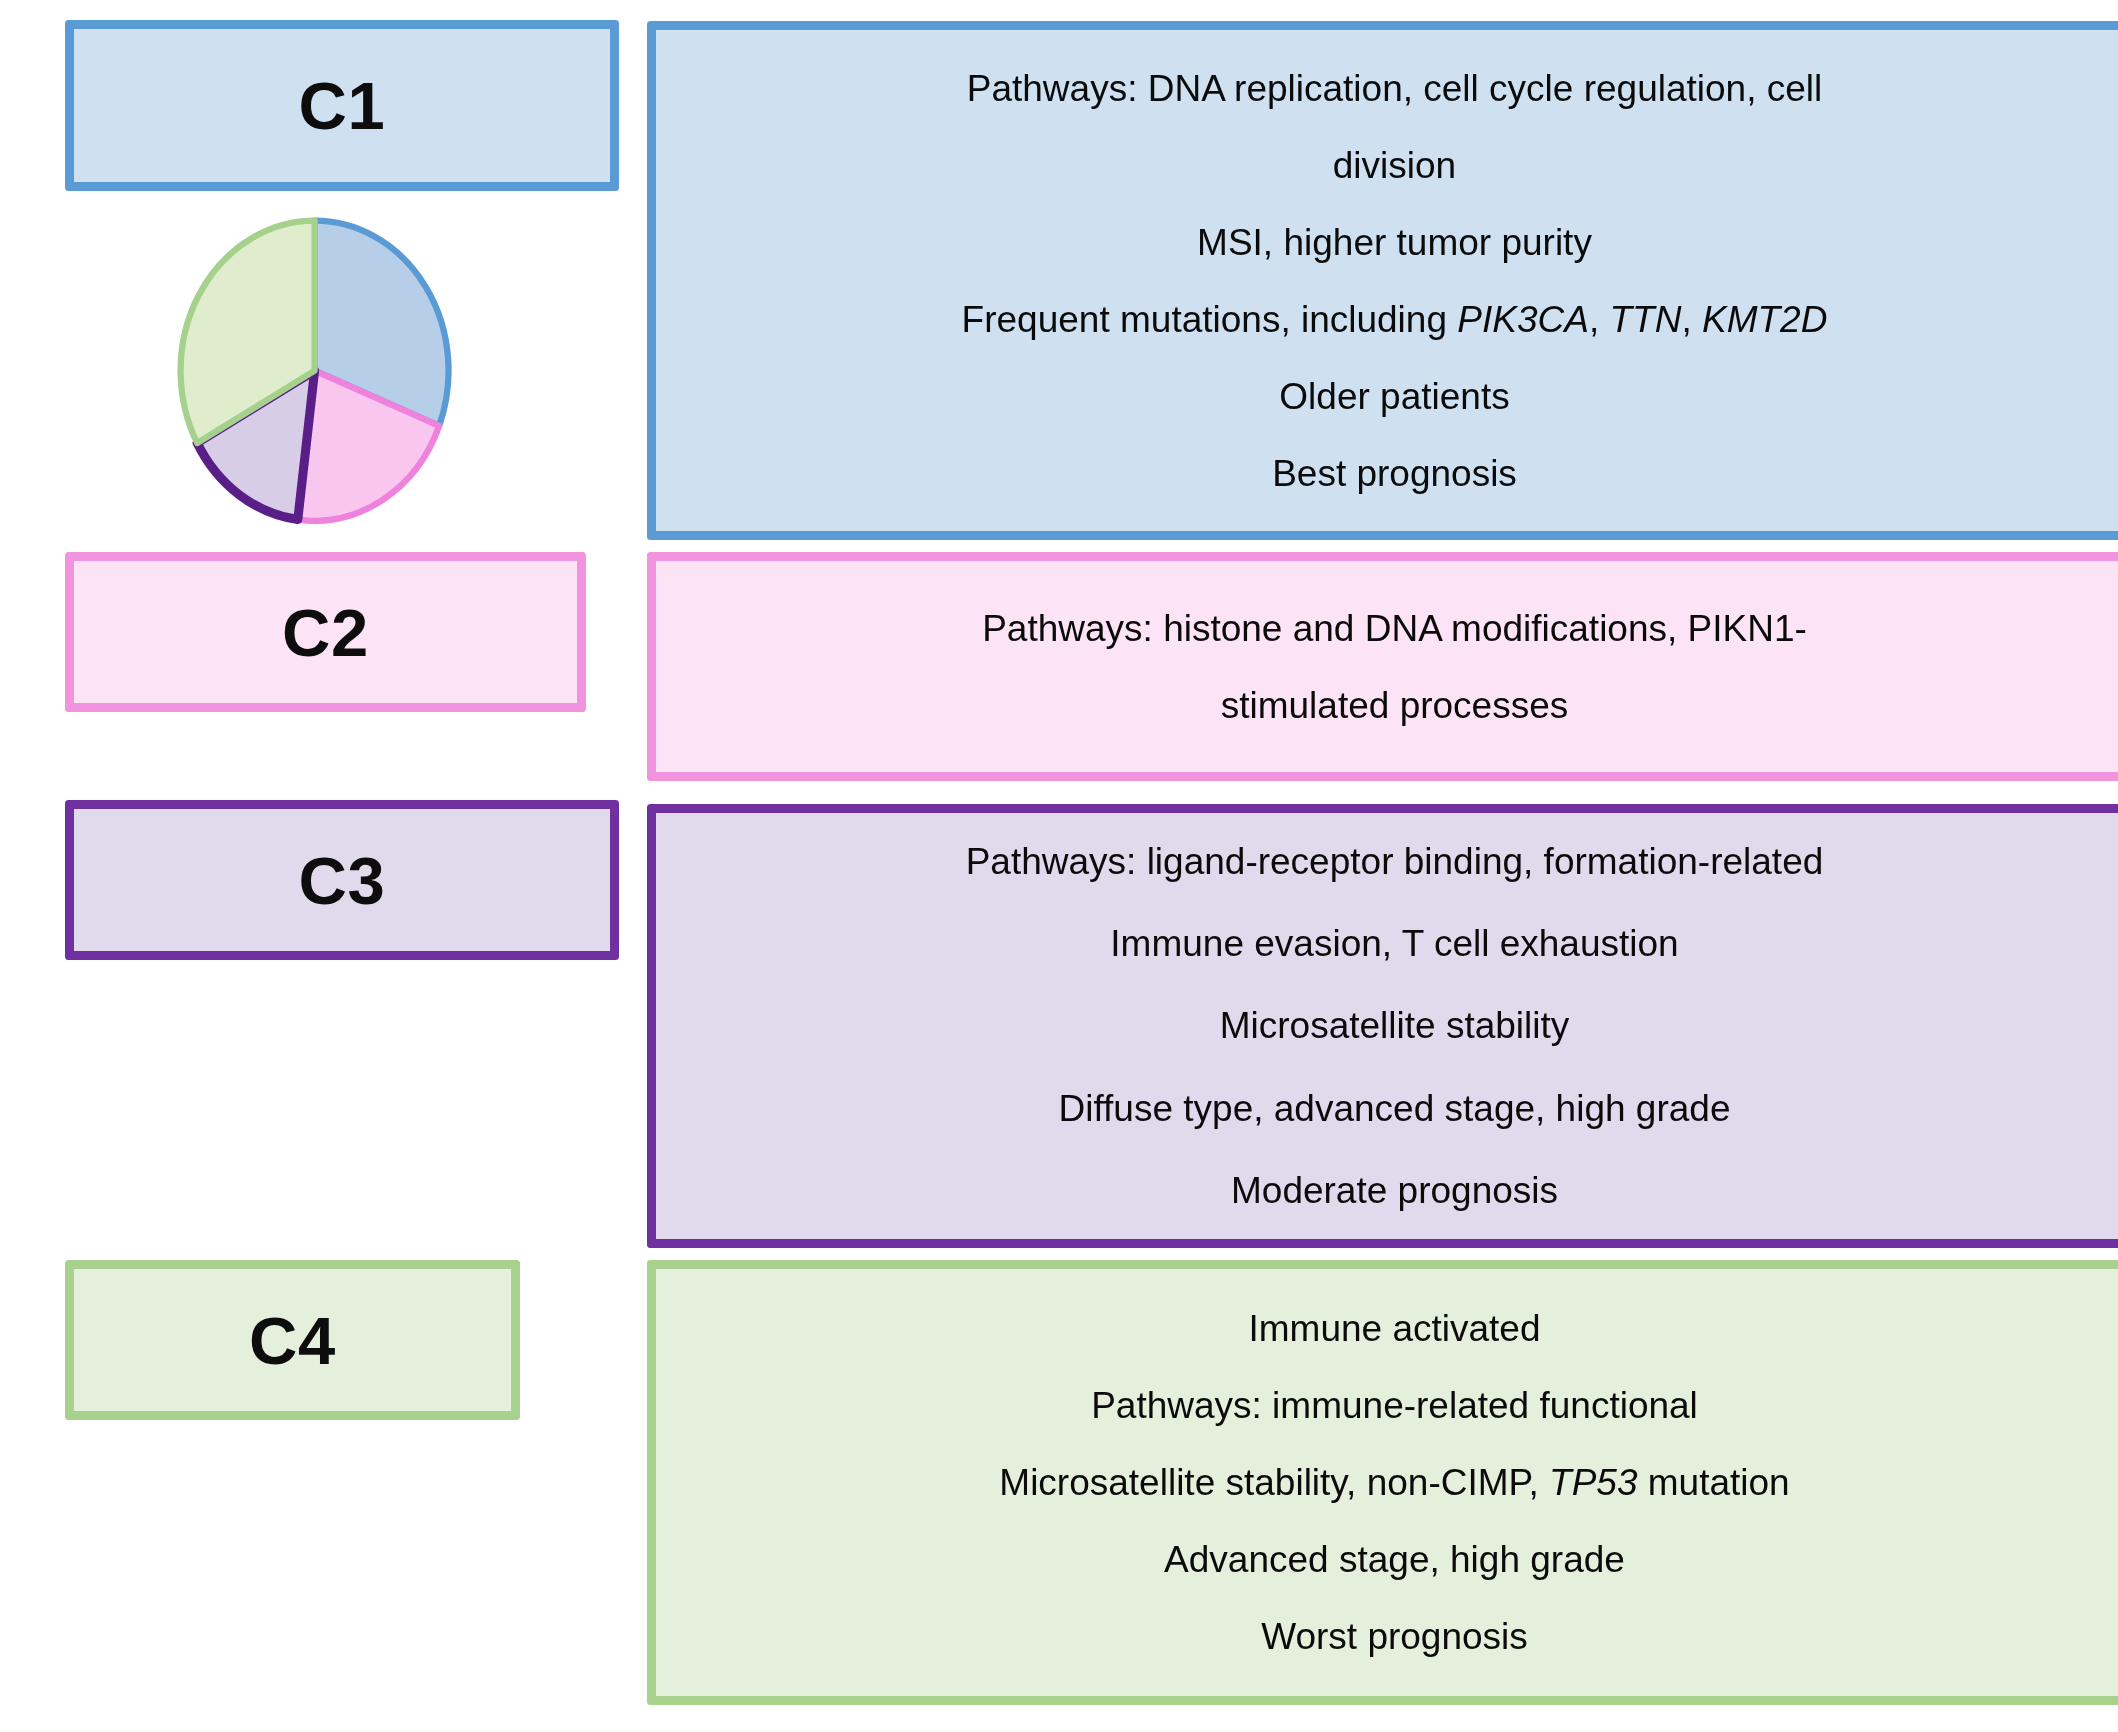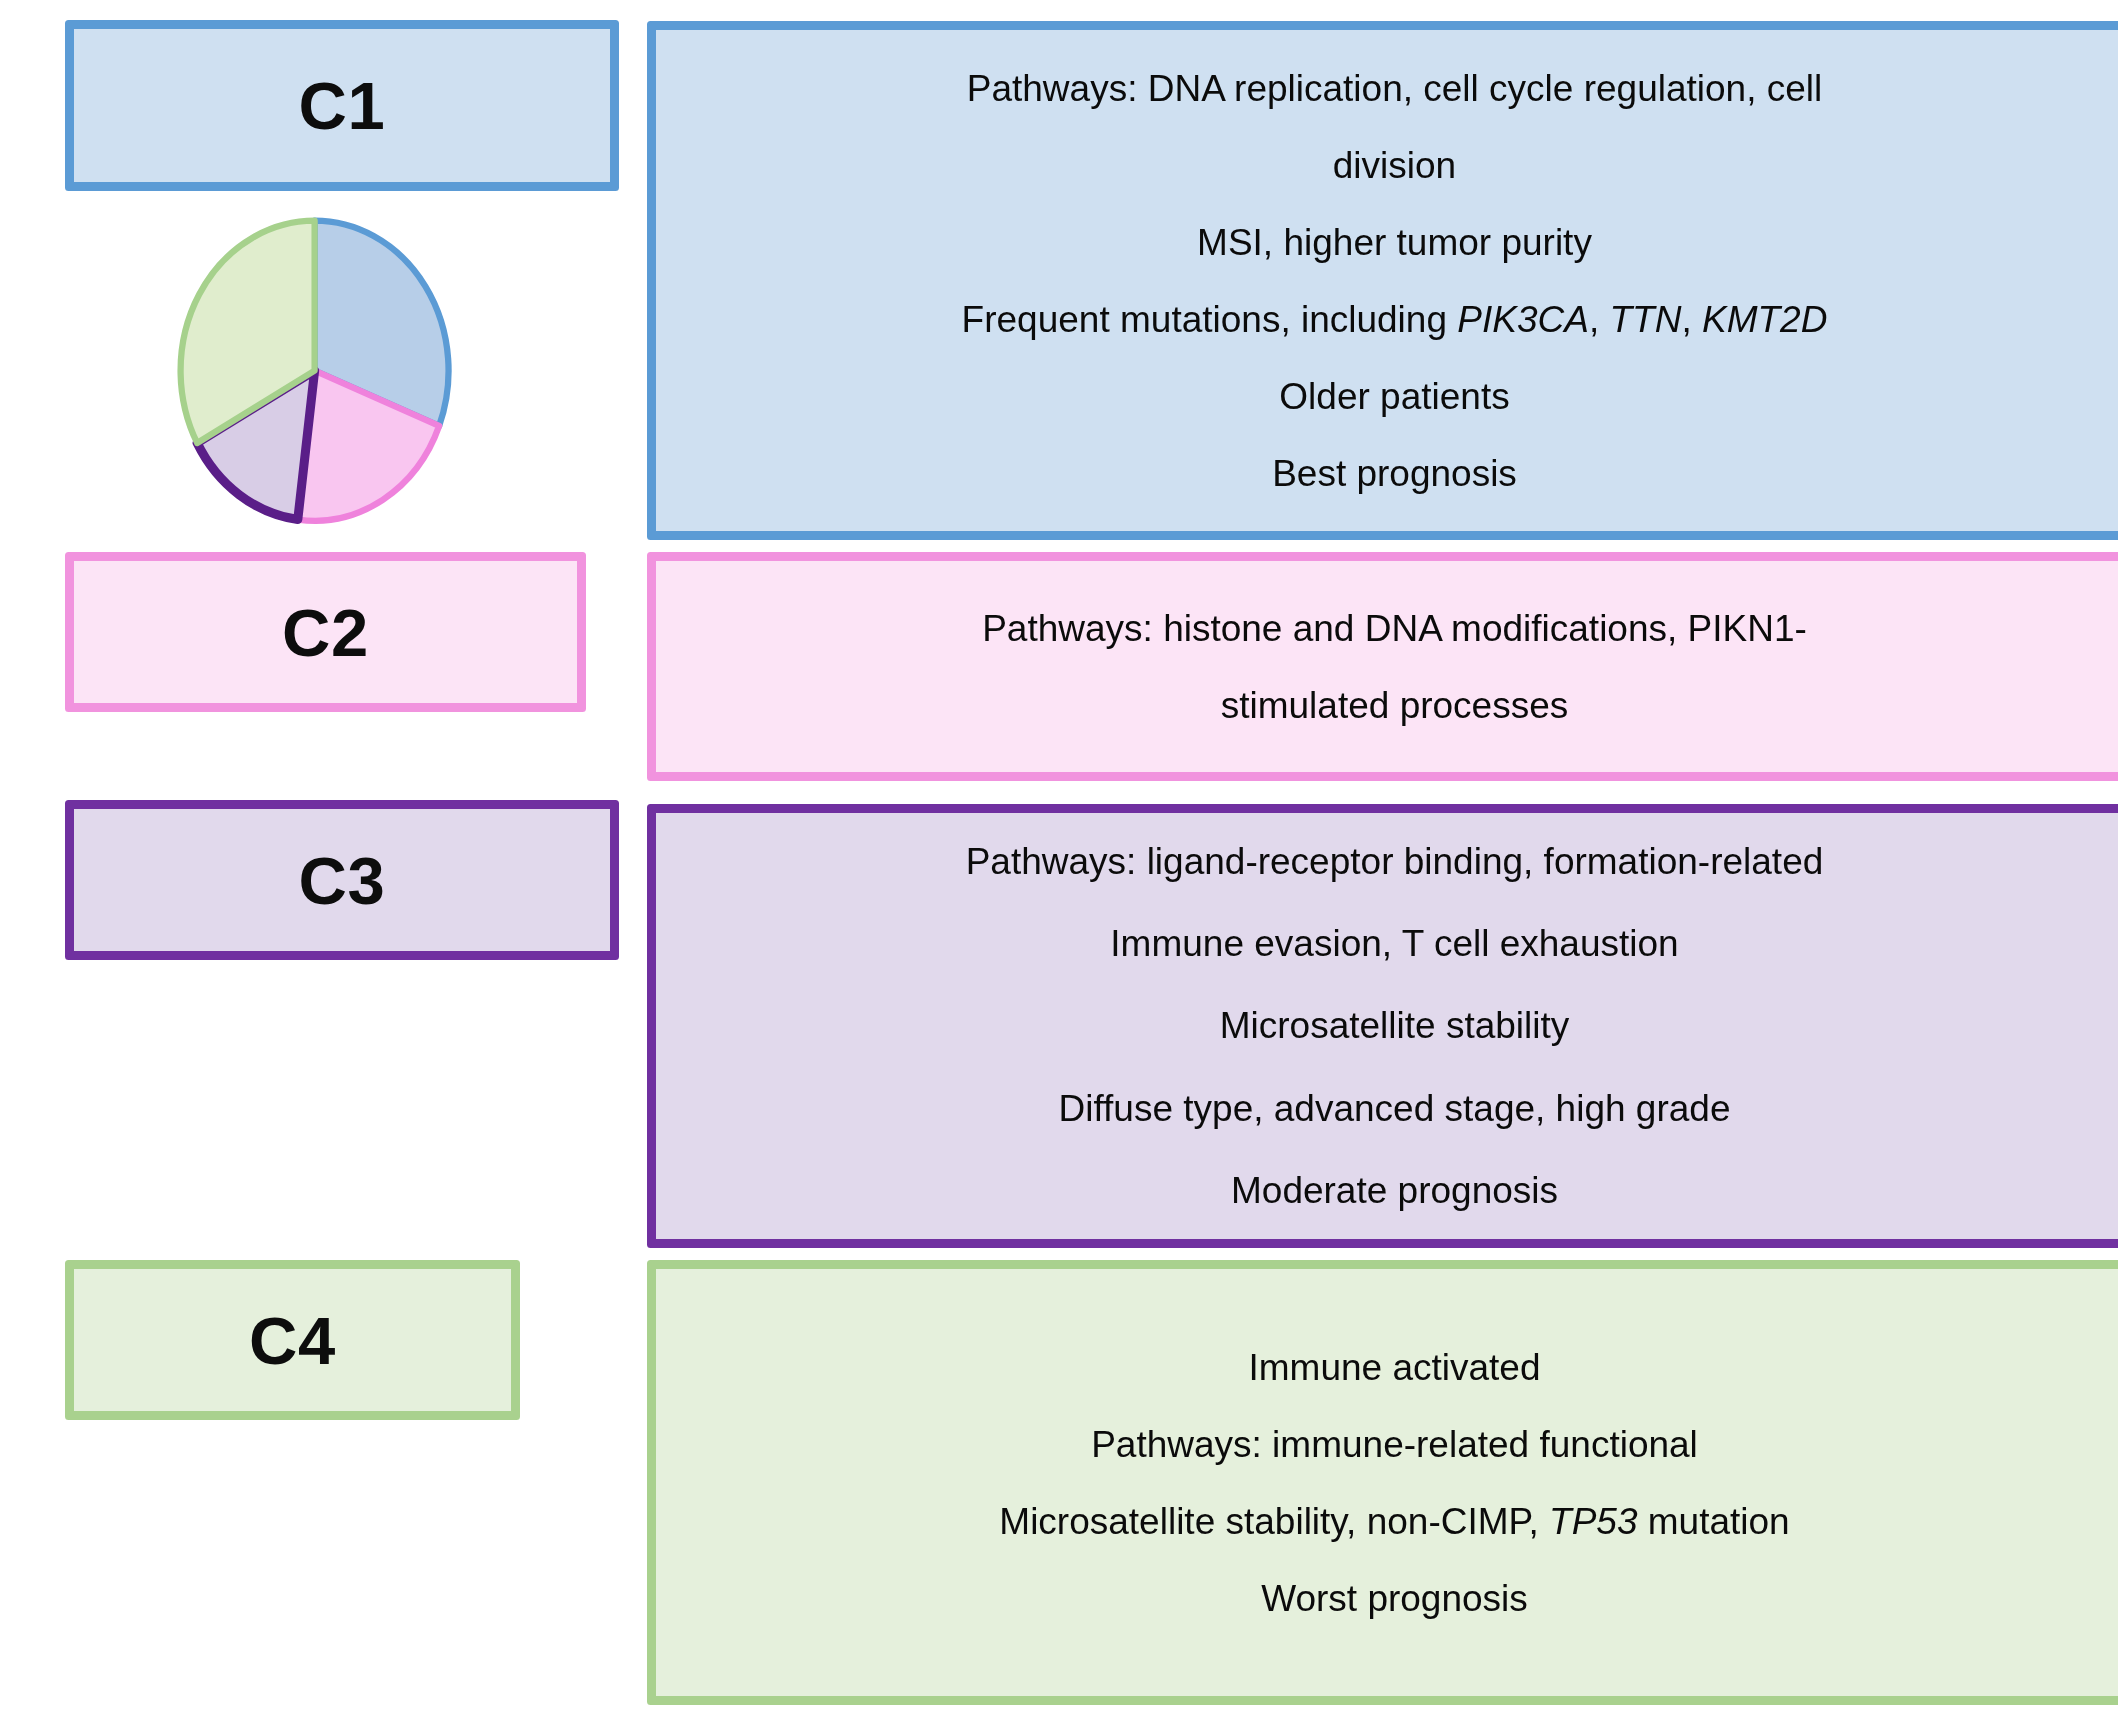--- a/index.html
+++ b/index.html
@@ -61,17 +61,18 @@
       <div class="line"><span>Immune evasion, T cell exhaustion</span></div>
       <div class="line"><span>Microsatellite stability</span></div>
       <div class="line"><span>Diffuse type, advanced stage, high grade</span></div>
       <div class="line"><span>Moderate prognosis</span></div>
     </div>
 
   <div class="box desc-box" style="left: 603px; top: 1260px; width: 1495px; height: 445px; background-color: rgb(229, 240, 220); border-color: rgb(169, 209, 142);">
       <div class="line"><span>Immune activated</span></div>
       <div class="line"><span>Pathways: immune-related functional</span></div>
       <div class="line"><span>Microsatellite stability, non-CIMP, </span><span style="font-style: italic;">TP53</span><span> mutation</span></div>
+      <div class="line"><span>Advanced stage, high grade</span></div>
       <div class="line"><span>Worst prognosis</span></div>
     </div>
 
 </div>
 
 
 </body></html>

